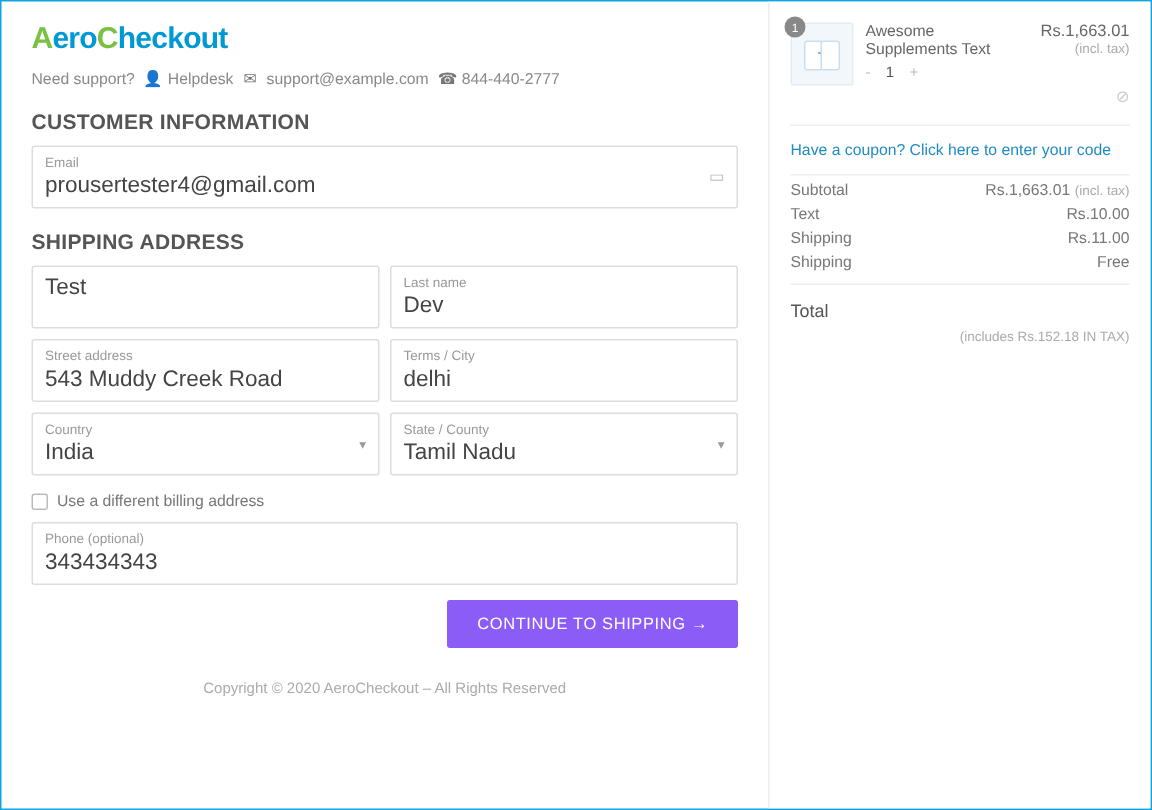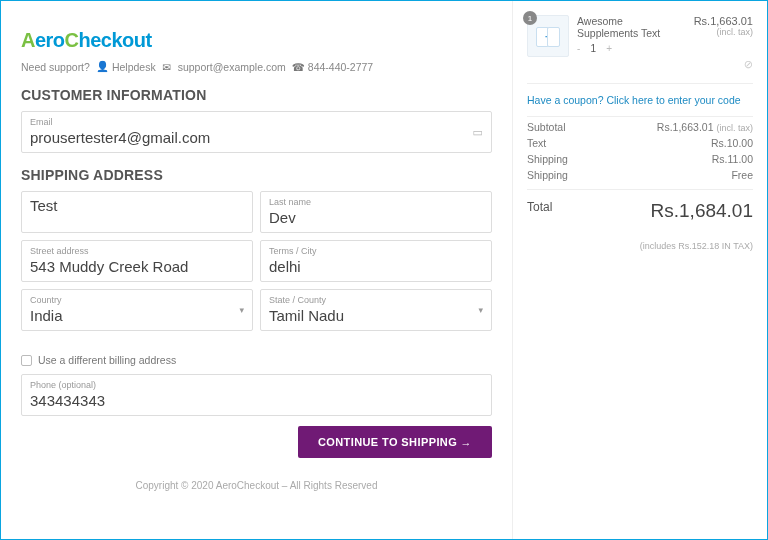--- a/index.html
+++ b/index.html
@@ -1,39 +1,39 @@
 <!DOCTYPE html>
 <html><head>
 <meta charset="utf-8">
 <style>
 *{box-sizing:border-box;margin:0;padding:0}
 body{font-family:Arial,Helvetica,sans-serif;font-size:11px;color:#555;background:#fff;width:768px;height:540px;border:1px solid #0aa5e0;overflow:hidden}
 .wrap{display:flex;height:100%}
-.left{flex:1;padding:28px 20px 8px 20px;overflow:hidden}
+.left{flex:1;padding:14px 20px 8px 20px;overflow:hidden}
 .right{width:255px;border-left:1px solid #eee;padding:14px 14px 8px 14px;background:#fff}
 .logo{font-size:20px;font-weight:bold;letter-spacing:-0.5px}
 .logo .a{color:#7ac043}.logo .ero{color:#0099d6}.logo .c{color:#7ac043}.logo .heckout{color:#0099d6}
 .support{margin-top:8px;color:#888;font-size:10.5px;display:flex;align-items:center;gap:6px}
 .support .ico{display:inline-block;width:10px;text-align:center;color:#777}
 .crumbs{margin-top:6px;border-top:1px solid #eee;padding-top:6px;color:#aaa;font-size:10.5px}
 .crumbs span.active{color:#555}
 .crumbs .sep{margin:0 3px;color:#bbb}
 h2{font-size:14px;font-weight:600;color:#555;margin:14px 0 8px;letter-spacing:.2px}
 .field{border:1px solid #ddd;border-radius:2px;padding:5px 8px 6px;background:#fff;margin-bottom:7px;position:relative}
 .field .lbl{font-size:9px;color:#999;display:block;margin-bottom:2px}
 .field .val{font-size:15px;color:#444;border:none;outline:none;width:100%;background:transparent}
 .row{display:flex;gap:7px}
 .row .field{flex:1}
 .row3{display:flex;gap:7px}
 .row3 .field{flex:1}
 .caret{position:absolute;right:8px;top:50%;transform:translateY(-50%);color:#999;font-size:9px}
 .cardico{position:absolute;right:8px;top:50%;transform:translateY(-50%);color:#bbb;font-size:11px}
-.chk{display:flex;align-items:center;gap:6px;margin:16px 0 8px;color:#777;font-size:10.5px}
+.chk{display:flex;align-items:center;gap:6px;margin:4px 0 8px;color:#777;font-size:10.5px}
 .chk .box{width:11px;height:11px;border:1px solid #bbb;border-radius:2px;display:inline-block}
-.btn{background:#701a75;color:#fff;border:none;padding:10px 20px;font-size:11px;font-weight:700;letter-spacing:.4px;border-radius:2px;cursor:pointer;display:inline-flex;align-items:center;gap:6px}
+.btn{background:#8b5cf6;color:#fff;border:none;padding:10px 20px;font-size:11px;font-weight:400;letter-spacing:.4px;border-radius:2px;cursor:pointer;display:inline-flex;align-items:center;gap:6px}
 .btnrow{text-align:right;margin-top:10px}
 .footer{margin-top:22px;text-align:center;color:#999;font-size:10px}
 .footer .links a{color:#777;text-decoration:none;margin:0 8px}
 .footer .copy{margin-top:6px;color:#aaa}
 .item{display:flex;gap:8px;position:relative}
 .thumb{width:42px;height:42px;background:#f2f7fb;border:1px solid #e5ecf2;border-radius:2px;position:relative}
 .thumb:before,.thumb:after{content:"";position:absolute;width:11px;height:18px;background:#fff;border:1px solid #c9dff0;border-radius:2px;top:11px}
 .thumb:before{left:8px}.thumb:after{right:8px}
 .thumb .plus{position:absolute;left:50%;top:50%;transform:translate(-50%,-50%);color:#4aa0d8;font-size:10px;font-weight:bold}
 .badge{position:absolute;left:-5px;top:-5px;width:14px;height:14px;border-radius:50%;background:#888;color:#fff;font-size:8px;display:flex;align-items:center;justify-content:center}
@@ -145,18 +145,17 @@
         </div>
     <div class="ln">
           <span>Shipping</span>
           <span>Free</span>
         </div>
   </div>
 
   <div class="total">
     <div class="l">Total</div>
     <div class="r">
-          <div class="amt">Rs.1,684.01</div>
           <div class="inc">(includes Rs.152.18 IN TAX)</div>
         </div>
   </div>
  </div>
 </div>
 
 </body></html>

